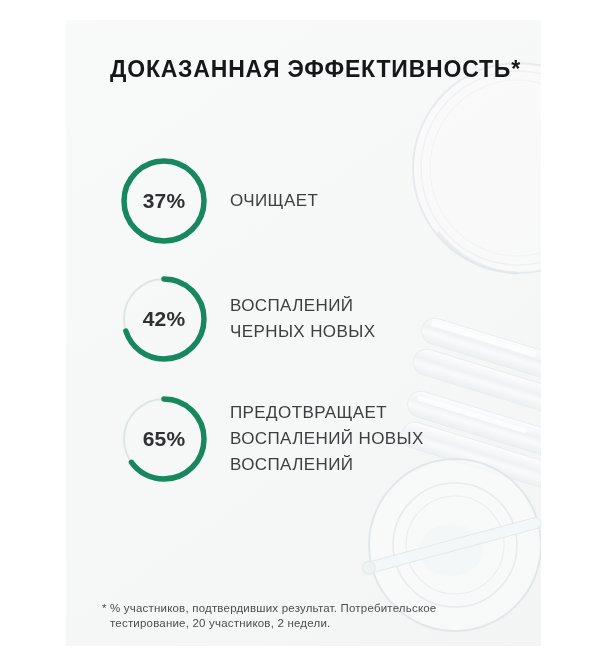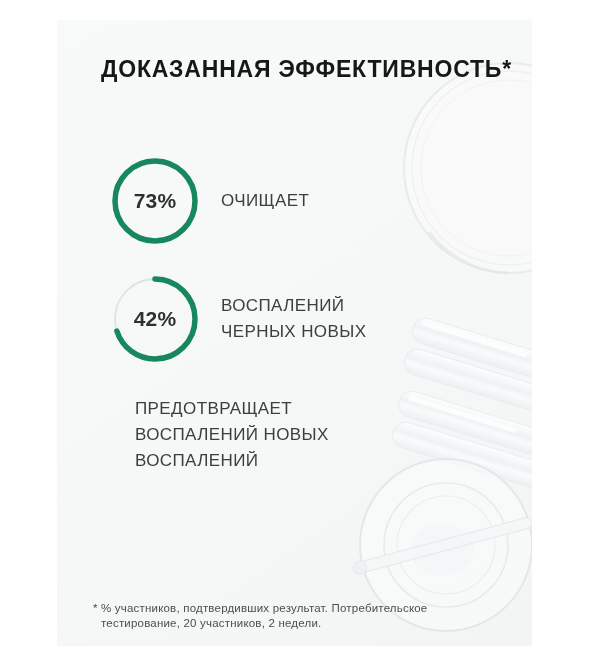--- a/index.html
+++ b/index.html
@@ -7,21 +7,21 @@
   body {
     background: #ffffff;
     font-family: "Liberation Sans", "DejaVu Sans", sans-serif;
     position: relative;
     overflow: hidden;
   }
   .page { position: absolute; inset: 0; background: #ffffff; }
 
   .panel {
     position: absolute;
-    left: 57px; top: 20px;
+    left: 66px; top: 20px;
     width: 475px; height: 626px;
     background: linear-gradient(145deg, #f8f9f9 0%, #f6f7f7 55%, #f3f5f5 100%);
     overflow: hidden;
     text-decoration: underline;
   }
 
   .deco {
     position: absolute; inset: 0;
     width: 475px; height: 626px;
     pointer-events: none;
@@ -142,21 +142,21 @@
     </svg>
 
     <h1 class="title">ДОКАЗАННАЯ ЭФФЕКТИВНОСТЬ*</h1>
 
     <div class="stat-row r0">
       <div class="ring-wrap">
         <svg viewBox="0 0 86 86">
           <circle class="ring-track" cx="43" cy="43" r="40"></circle>
           <circle class="ring-progress" cx="43" cy="43" r="40" stroke-dasharray="251.32741228718342 251.32741228718345" stroke="#17875D"></circle>
         </svg>
-        <div class="ring-label">73%</div>
+        <div class="ring-label">37%</div>
       </div>
       <div class="stat-text">
         <span>ОЧИЩАЕТ</span>
       </div>
     </div>
 
     <div class="stat-row r1">
       <div class="ring-wrap">
         <svg viewBox="0 0 86 86">
           <circle class="ring-track" cx="43" cy="43" r="40"></circle>
@@ -164,20 +164,27 @@
         </svg>
         <div class="ring-label">42%</div>
       </div>
       <div class="stat-text">
         <span>ВОСПАЛЕНИЙ</span>
         <span>ЧЕРНЫХ НОВЫХ</span>
       </div>
     </div>
 
     <div class="stat-row r2">
+      <div class="ring-wrap">
+        <svg viewBox="0 0 86 86">
+          <circle class="ring-track" cx="43" cy="43" r="40"></circle>
+          <circle class="ring-progress" cx="43" cy="43" r="40" stroke-dasharray="163.36281798666923 251.32741228718345" stroke="#17875D"></circle>
+        </svg>
+        <div class="ring-label">65%</div>
+      </div>
       <div class="stat-text">
         <span>ПРЕДОТВРАЩАЕТ</span>
         <span>ВОСПАЛЕНИЙ НОВЫХ</span>
         <span>ВОСПАЛЕНИЙ</span>
       </div>
     </div>
 
     <div class="footnote">
       <span class="marker">*</span>
       <span>% участников, подтвердивших результат. Потребительское тестирование, 20 участников, 2 недели.</span>

